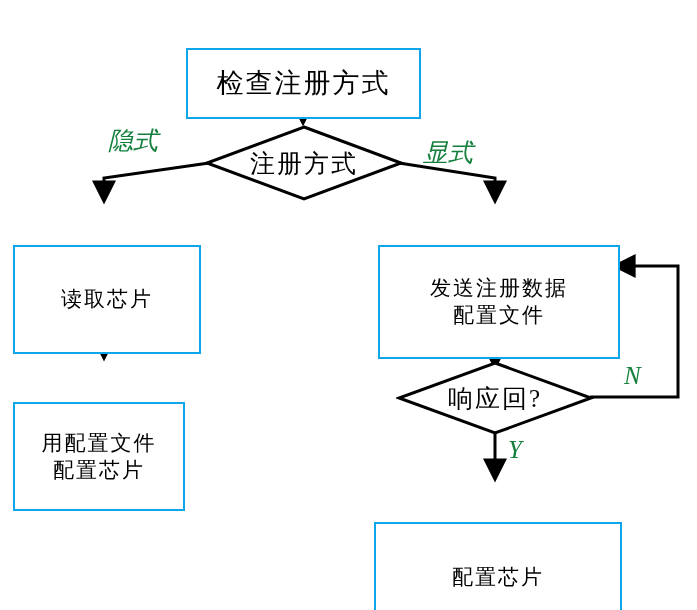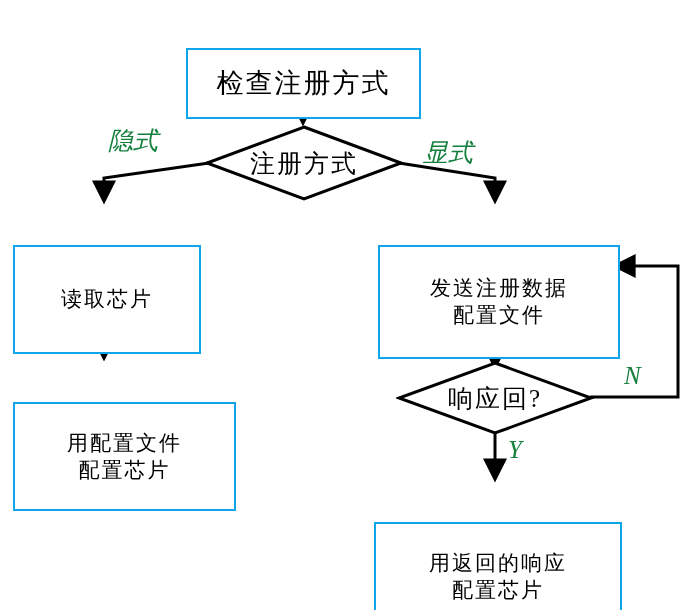--- a/index.html
+++ b/index.html
@@ -116,21 +116,21 @@
   </div>
 
   <div class="edge-label fs-lbl" style="left:108px; top:124px;">隐式</div>
 
   <div class="edge-label fs-lbl" style="left:423px; top:136px;">显式</div>
 
   <div class="node box" style="left:13px; top:205px; width:188px; height:109px;">
     <div class="line fs-box">读取芯片</div>
   </div>
 
-  <div class="node box" style="left:13px; top:362px; width:223px; height:109px;">
+  <div class="node box" style="left:13px; top:362px; width:172px; height:109px;">
     <div class="line fs-box">用配置文件</div>
     <div class="line fs-box">配置芯片</div>
   </div>
 
   <div class="node box" style="left:378px; top:205px; width:242px; height:114px;">
     <div class="line fs-box">发送注册数据</div>
     <div class="line fs-box">配置文件</div>
   </div>
 
   <div class="diamond-wrap" style="left:396px; top:360px; width:198px; height:76px;text-align:right;">
@@ -138,17 +138,16 @@
       <polygon points="99,3 195,38 99,73 3,38" fill="#ffffff" stroke="#000000" stroke-width="3"></polygon>
     </svg>
     <div class="diamond-label fs-dia">响应回?</div>
   </div>
 
   <div class="edge-label fs-yn" style="left:624px; top:362px;">N</div>
 
   <div class="edge-label fs-yn" style="left:508px; top:436px;">Y</div>
 
   <div class="node box" style="left:374px; top:482px; width:248px; height:110px;">
-    <div class="line fs-box">用返回的响应</div>
     <div class="line fs-box">配置芯片</div>
   </div>
 
 </div>
 
 </body></html>

